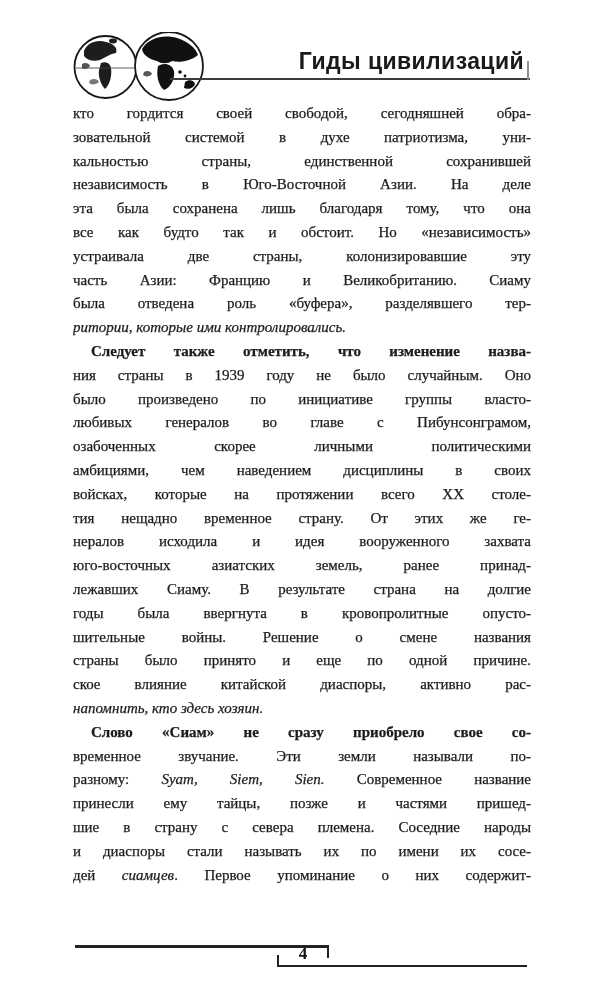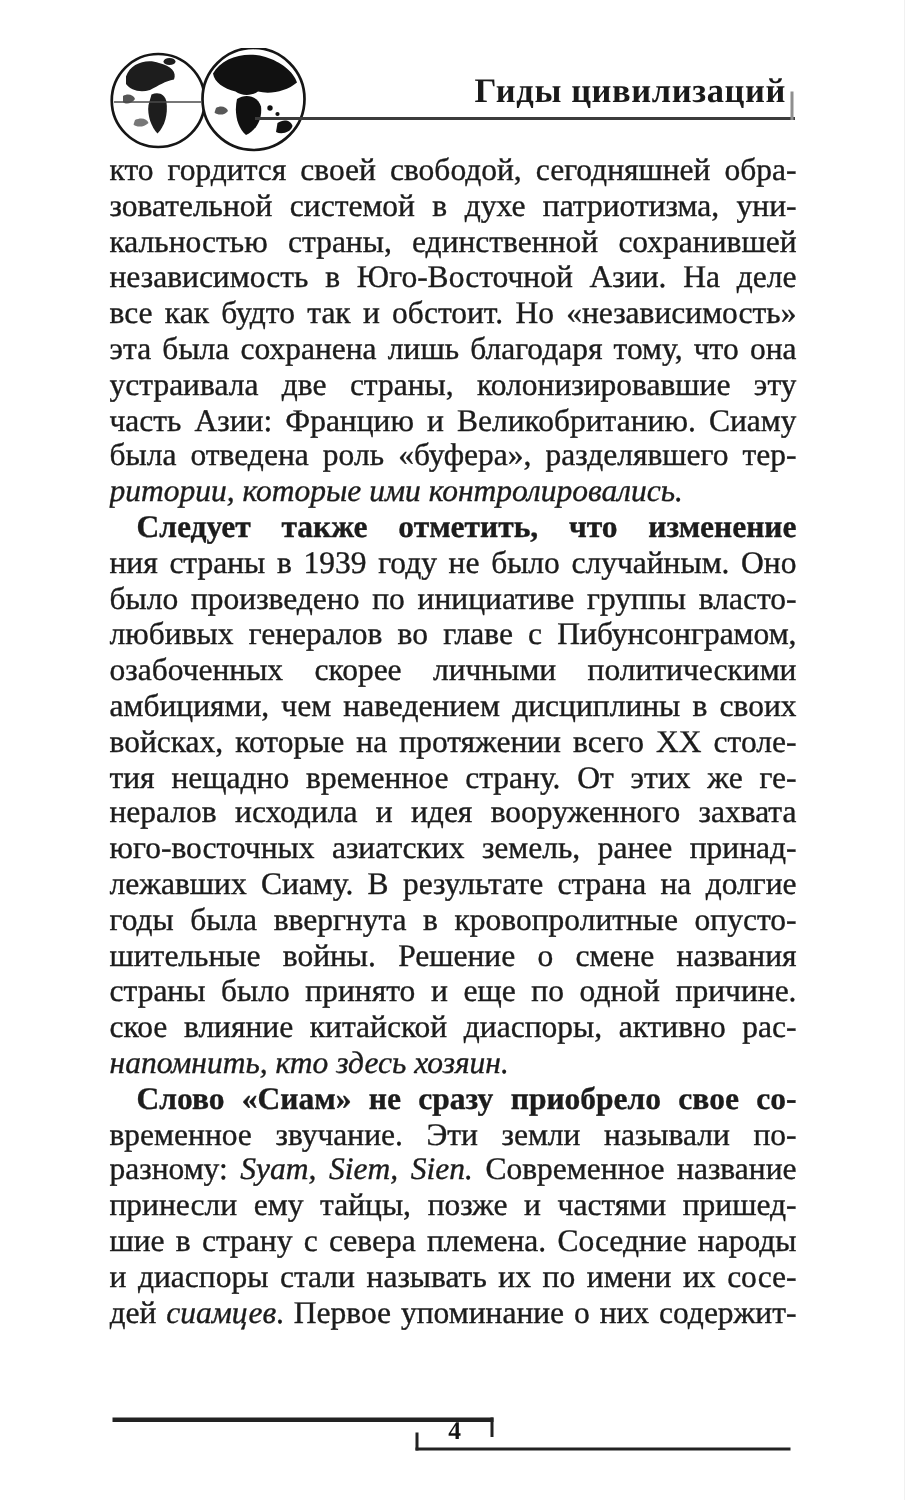--- a/index.html
+++ b/index.html
@@ -6,31 +6,31 @@
   .page {
     position:relative; width:603px; height:1000px; margin:0 auto;
     background:#ffffff; overflow:hidden;
     font-family:"Liberation Serif","DejaVu Serif",serif; color:#1c1c1c;
   }
 
   
   .globes { position:absolute; left:72px; top:32px; }
   .series-title {
     position:absolute; top:48px; right:79px;
-    font-family:Liberation Serif, serif;
+    font-family:Liberation Sans, sans-serif;
     font-weight:bold; font-size:23px; letter-spacing:0.4px; color:#1a1a1a;
     white-space:nowrap;
   }
   .header-rule { position:absolute; left:170px; top:78px; width:360px; height:2px; background:#3c3c3c; }
   .header-tick { position:absolute; left:527px; top:61px; width:2px; height:19px; background:#8f8f8f; }
 
   
   .body-text {
     position:absolute; left:73px; top:102px; width:458px;
-    font-size:21px; line-height:23.8px;
+    font-size:15px; line-height:23.8px;
     -webkit-text-stroke:0.25px currentColor;
   }
   .line { text-align:justify; text-align-last:justify; height:23.8px; overflow:hidden; }
   .line.indent { text-indent:18px;font-weight:bold; }
   .line.para-end { text-align-last:left;font-style:italic; }
   .line i { font-style:italic; }
 
   
   .f-rule-left  { position:absolute; left:75px;  top:945px; width:254px; height:3px; background:#222; }
   .f-tick-down  { position:absolute; left:327px; top:945px; width:2px;  height:13px; background:#222; }
@@ -74,22 +74,22 @@
     <div class="series-title">Гиды цивилизаций</div>
     <div class="header-rule"></div>
     <div class="header-tick"></div>
   </header>
 
   <main class="body-text">
       <div class="line">кто гордится своей свободой, сегодняшней обра-</div>
       <div class="line">зовательной системой в духе патриотизма, уни-</div>
       <div class="line">кальностью страны, единственной сохранившей</div>
       <div class="line">независимость в Юго-Восточной Азии. На деле</div>
+      <div class="line">эта была сохранена лишь благодаря тому, что она</div>
       <div class="line">все как будто так и обстоит. Но «независимость»</div>
-      <div class="line">эта была сохранена лишь благодаря тому, что она</div>
       <div class="line">устраивала две страны, колонизировавшие эту</div>
       <div class="line">часть Азии: Францию и Великобританию. Сиаму</div>
       <div class="line">была отведена роль «буфера», разделявшего тер-</div>
       <div class="line para-end">ритории, которые ими контролировались.</div>
       <div class="line indent">Следует также отметить, что изменение назва-</div>
       <div class="line">ния страны в 1939  году не было случайным. Оно</div>
       <div class="line">было произведено по инициативе группы власто-</div>
       <div class="line">любивых генералов во главе с Пибунсонграмом,</div>
       <div class="line">озабоченных скорее личными политическими</div>
       <div class="line">амбициями, чем наведением дисциплины в своих</div>

